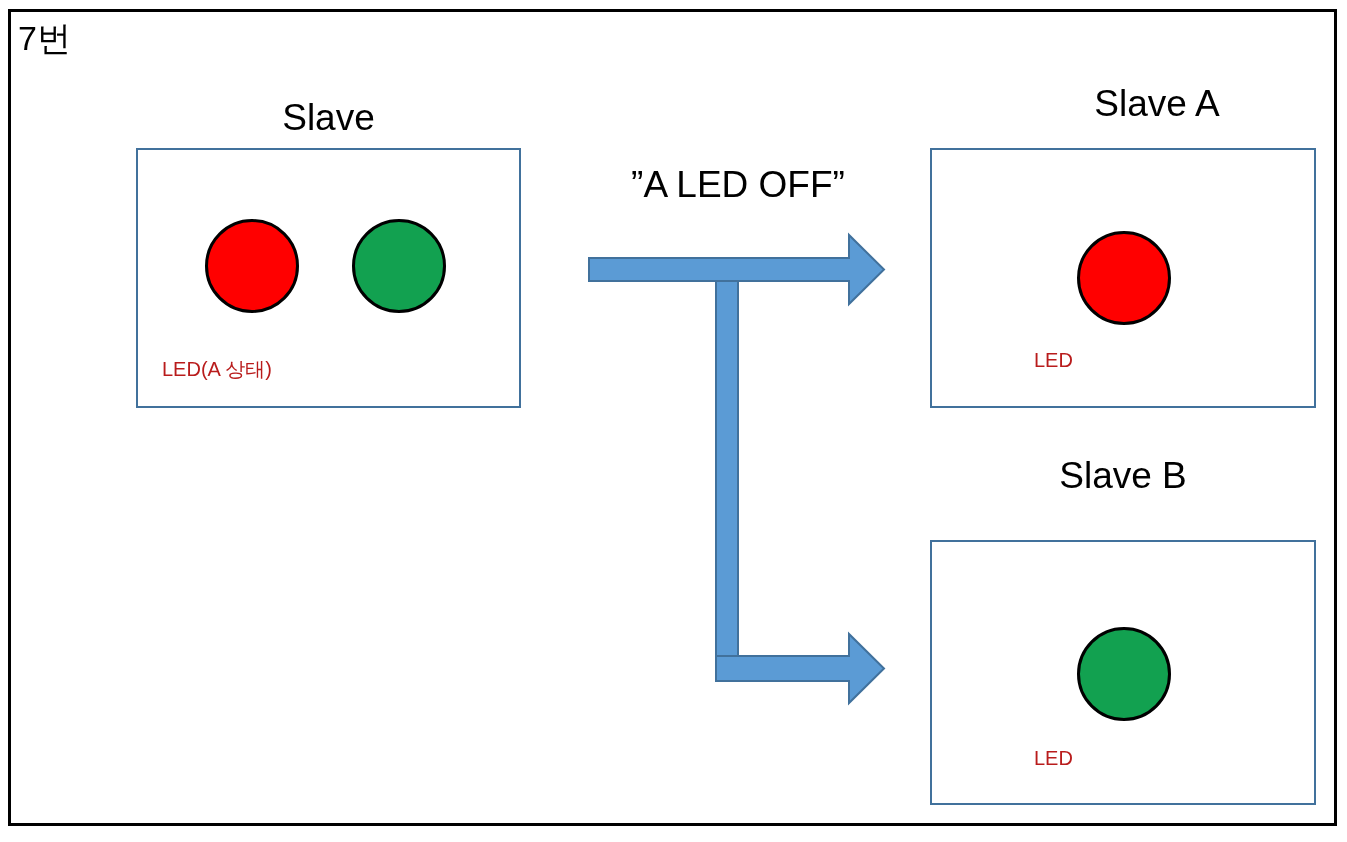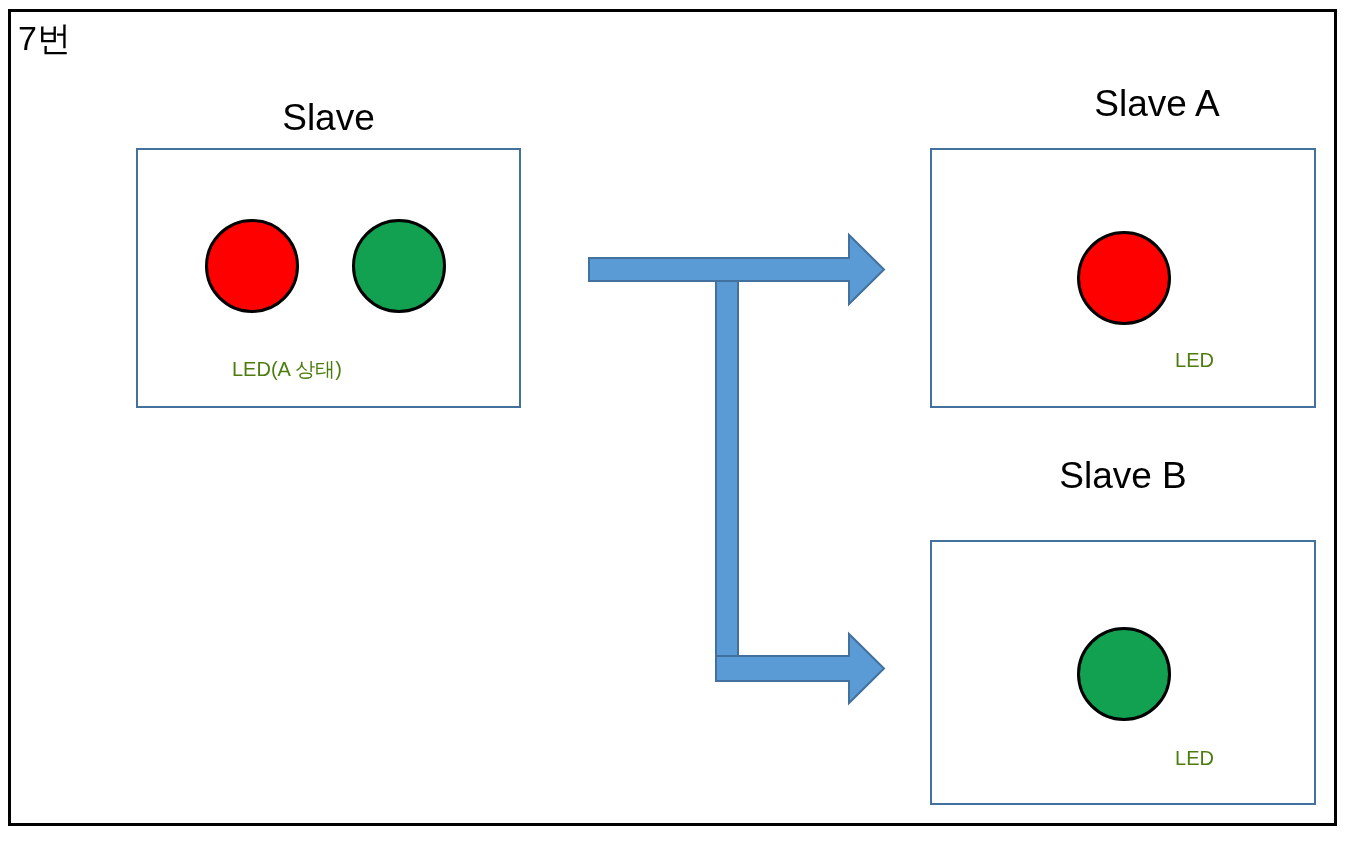--- a/index.html
+++ b/index.html
@@ -79,22 +79,22 @@
   #led-master-a { left: 205px; top: 219px; width: 94px; height: 94px; }
   #led-master-b { left: 352px; top: 219px; width: 94px; height: 94px; }
   #led-slave-a  { left: 1077px; top: 231px; width: 94px; height: 94px; }
   #led-slave-b  { left: 1077px; top: 627px; width: 94px; height: 94px; }
 
   
   .led-caption {
     position: absolute;
     font-size: 20px;
     line-height: 26px;
-    color: #4d7c0f;
-    text-align: right;
+    color: #b91c1c;
+    text-align: left;
     white-space: nowrap;
   }
   #cap-master-a { left: 162px; top: 356px; width: 180px; }
   #cap-master-b { left: 310px; top: 356px; width: 180px; }
   #cap-slave-a  { left: 1034px; top: 347px; width: 180px; }
   #cap-slave-b  { left: 1034px; top: 745px; width: 180px; }
 
   
   #arrow-message {
     position: absolute;
@@ -151,20 +151,21 @@
   <div class="led-caption" id="cap-slave-a">LED</div>
 
   <div class="device-title" id="title-slave-b">Slave B</div>
 
   <div class="device-box" id="box-slave-b" style="border-color: rgb(65, 113, 156);"></div>
 
   <div class="led led-green" id="led-slave-b" style="background: rgb(18, 161, 80); border-color: rgb(0, 0, 0);"></div>
 
   <div class="led-caption" id="cap-slave-b">LED</div>
 
+  <div id="arrow-message">”A LED OFF”</div>
 
   <svg id="arrow-layer" viewBox="0 0 1347 842">
 
     <polygon class="arrow-shape" points="589,258 849,258 849,235 884,269.5 849,304 849,281 589,281" fill="#5B9BD5" stroke="#41719C"></polygon>
 
     <rect class="arrow-shape" x="716" y="281" width="22" height="375" fill="#5B9BD5" stroke="#41719C"></rect>
 
     <polygon class="arrow-shape" points="716,656 849,656 849,634 884,668.5 849,703 849,681 716,681" fill="#5B9BD5" stroke="#41719C"></polygon>
 
   </svg>

